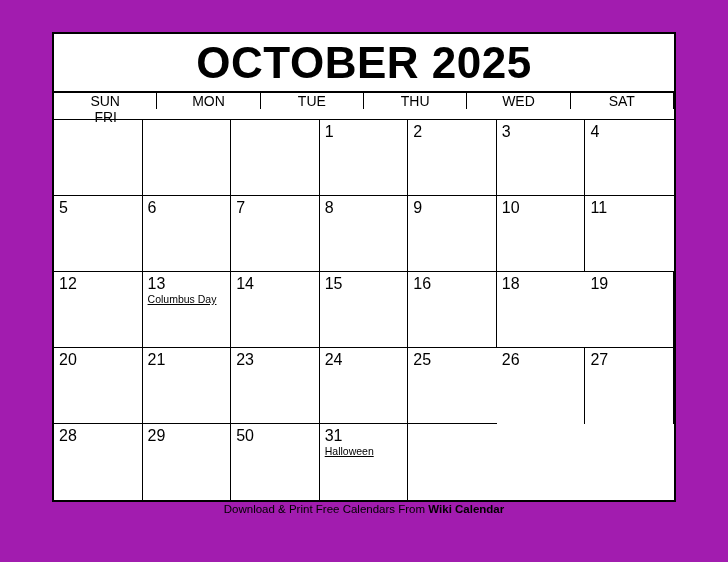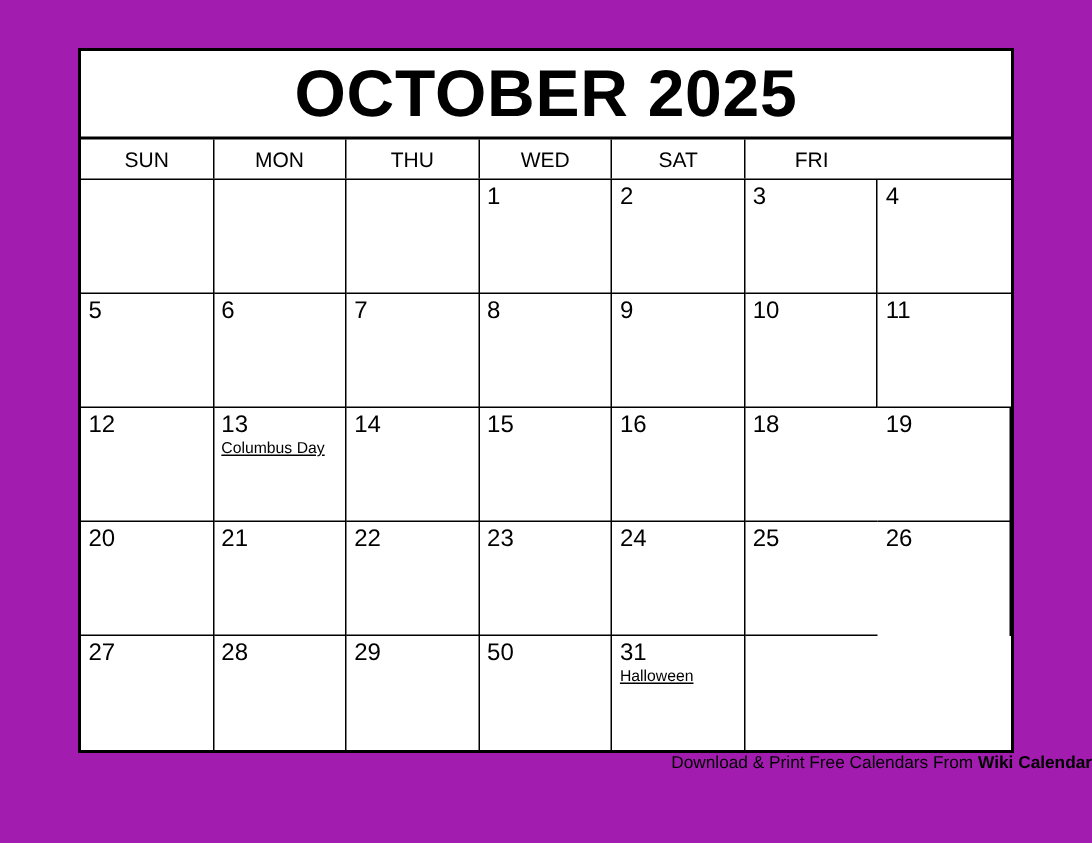--- a/index.html
+++ b/index.html
@@ -33,21 +33,21 @@
     display: flex;
     align-items: center;
     justify-content: center;
     font-size: 44px;
     font-weight: bold;
     letter-spacing: 0.5px;
     white-space: nowrap;
   }
   .weekday-row {
     display: grid;
-    grid-template-columns: repeat(7, 1fr);
+    grid-template-columns: repeat(6, 1fr);
     height: 27px;
     border-bottom: 1.5px solid #000000;
     box-sizing: border-box;
   }
   .weekday-cell {
     display: flex;
     align-items: center;
     justify-content: center;
     font-size: 14px;
     border-right: 1.5px solid #000000;
@@ -78,37 +78,38 @@
     font-size: 10.5px;
     line-height: 13px;
     white-space: nowrap;
     text-decoration: underline;
   }
   .footer {
     position: absolute;
     left: 0;
     top: 502px;
     width: 728px;
-    text-align: right;
+    text-align: center;
     font-size: 11.5px;
     line-height: 14px;
   }
   .footer .brand {
     font-weight: bold;
   }
 </style>
 </head>
 <body>
 
 <div class="page">
   <div class="calendar">
     <div class="title-row">OCTOBER 2025</div>
     <div class="weekday-row" id="weekday-row">
         <div class="weekday-cell">SUN</div>
         <div class="weekday-cell">MON</div>
+        <div class="weekday-cell">TUE</div>
         <div class="weekday-cell">THU</div>
         <div class="weekday-cell">WED</div>
         <div class="weekday-cell">SAT</div>
         <div class="weekday-cell">FRI</div>
       </div>
     <div class="grid" id="grid">
         <div class="day-cell">
           <div class="day-num"></div>
         </div>
         <div class="day-cell">
@@ -170,23 +171,20 @@
           <div class="day-num">18</div>
         </div>
         <div class="day-cell">
           <div class="day-num">19</div>
         </div>
         <div class="day-cell">
           <div class="day-num">20</div>
         </div>
         <div class="day-cell">
           <div class="day-num">21</div>
-        </div>
-        <div class="day-cell">
-          <div class="day-num">22</div>
         </div>
         <div class="day-cell">
           <div class="day-num">23</div>
         </div>
         <div class="day-cell">
           <div class="day-num">24</div>
         </div>
         <div class="day-cell last-col">
           <div class="day-num">25</div>
         </div>

